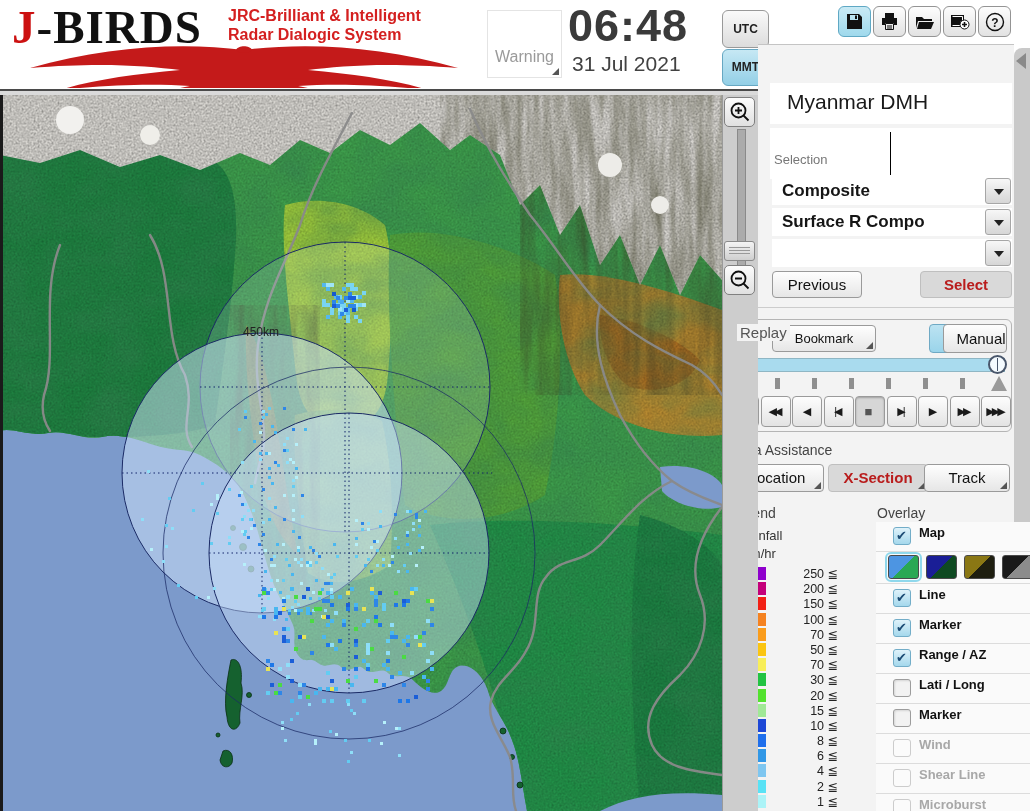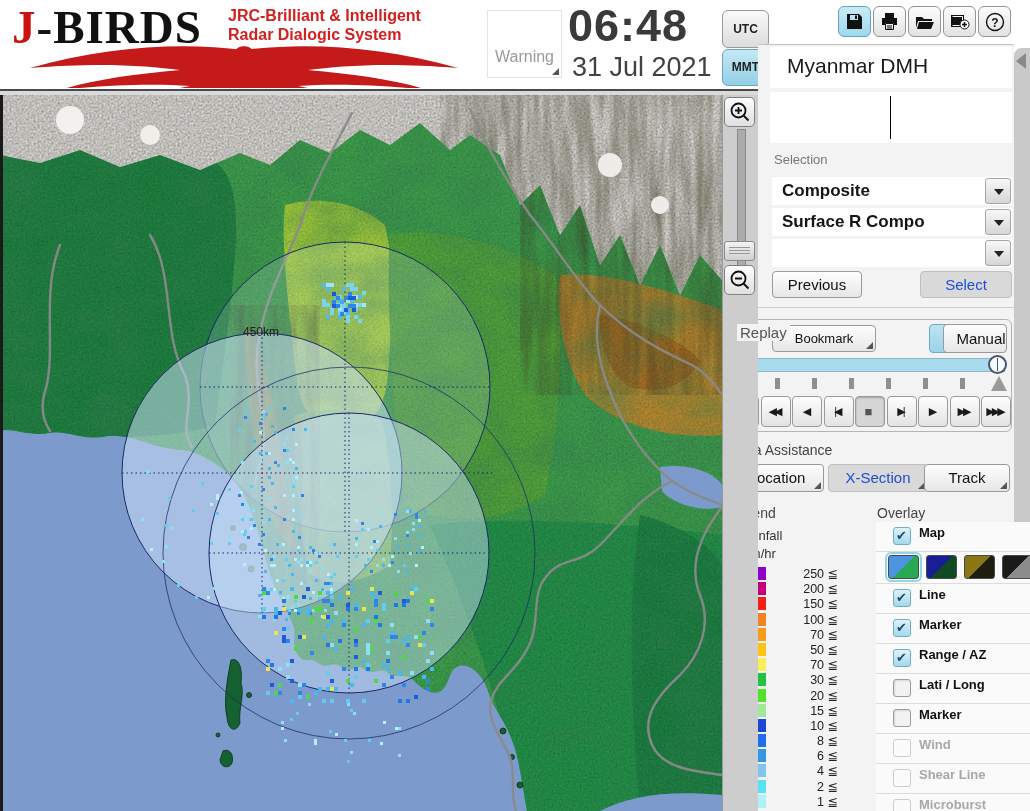--- a/index.html
+++ b/index.html
@@ -14,48 +14,48 @@
   #logo-title{left:12px;top:0px;font-family:"Liberation Serif",serif;font-weight:bold;
       font-size:47px;letter-spacing:1px;color:#111;}
   #logo-title .jred{color:#CC1111;}
   .logo-sub{left:228px;color:#D42020;font-weight:bold;font-size:16px;letter-spacing:0px;}
   #logo-sub1{top:7px;} #logo-sub2{top:26px;}
   #warning-btn{left:487px;top:10px;width:73px;height:66px;background:#FFF;border:1px solid #E4E4E4;
       color:#9A9A9A;font-size:16px;text-align:center;line-height:92px;}
   .grip::after{content:"";position:absolute;right:2px;bottom:2px;width:0;height:0;
       border-left:7px solid transparent;border-bottom:7px solid #555;}
   #clock-time{left:568px;top:0px;font-size:45px;font-weight:600;color:#3A3A3A;letter-spacing:1px;}
-  #clock-date{left:572px;top:52px;font-size:27px;color:#424242;}
+  #clock-date{left:572px;top:52px;font-size:21px;color:#424242;}
   .tzbtn{left:722px;width:47px;text-align:center;font-size:12px;font-weight:bold;color:#222;
       border:1px solid #999;border-radius:6px;box-sizing:border-box;}
   #tz-utc{top:10px;height:38px;line-height:36px;background:linear-gradient(#FAFAFA,#DCDCDC);}
   #tz-mmt{top:49px;height:37px;line-height:35px;background:linear-gradient(#C6E8F4,#93CFE6);border-color:#66A7C2;}
   .toolbtn{top:6px;width:33px;height:31px;border:1px solid #949494;border-radius:6px;
       background:linear-gradient(#FDFDFD,#E2E2E2);display:flex;align-items:center;justify-content:center;box-sizing:border-box;}
   .toolbtn.sel{background:linear-gradient(#C9EAF5,#9FD9EC);border-color:#5FA8C4;}
   #collapse-arrow{left:1016px;top:53px;width:0;height:0;border-top:8px solid transparent;
       border-bottom:8px solid transparent;border-right:10px solid #8A8A8A;}
   
   #panel{left:758px;top:45px;width:256px;height:766px;background:#F3F3F3;}
   #side-strip{left:1014px;top:48px;width:16px;height:763px;background:#C9C9C9;border-top-left-radius:8px;}
-  .whitebox{background:#FFF;}
+  .whitebox{background:#FFF;margin-top:36px;}
   #station-box{left:770px;top:47px;width:242px;height:41px;}
   #station-box span{position:absolute;left:17px;top:7px;font-size:21px;color:#1A1A1A;}
   #list-box{left:770px;top:92px;width:242px;height:51px;}
   #list-cursor{position:absolute;left:120px;top:4px;width:1px;height:43px;background:#000;}
   #selection-label{left:774px;top:152px;font-size:13px;color:#777;}
   .ddrow{left:772px;width:240px;height:28px;background:#FFF;}
   .ddrow .ddtext{position:absolute;left:10px;top:0;line-height:28px;font-size:17px;font-weight:bold;color:#151515;}
   .ddbtn{position:absolute;right:1px;top:1px;width:26px;height:26px;background:linear-gradient(#F7F7F7,#D6D6D6);
       border:1px solid #A6A6A6;border-radius:3px;box-sizing:border-box;}
   .ddbtn::after{content:"";position:absolute;left:8px;top:10px;border-left:5px solid transparent;
       border-right:5px solid transparent;border-top:6px solid #222;}
   .pbtn{height:27px;border:1px solid #9A9A9A;border-radius:4px;background:linear-gradient(#FEFEFE,#E6E6E6);
       font-size:15px;color:#111;text-align:center;line-height:25px;box-sizing:border-box;}
-  .pbtn.disabled{background:#D9D9D9;color:#1d4ed8;border-color:#BFBFBF;}
+  .pbtn.disabled{background:#D9D9D9;color:#b91c1c;border-color:#BFBFBF;font-weight:bold;}
   .pbtn.selblue{background:linear-gradient(#BCE3F2,#9AD4EA);border-color:#6FA9C4;}
   #prev-btn{left:772px;top:271px;width:90px;}
   #select-btn{left:920px;top:271px;width:92px;}
   #panel-hr{left:758px;top:307px;width:256px;height:1px;background:#CCC;}
   #replay-box{left:732px;top:319px;width:280px;height:113px;border:1px solid #B5B5B5;border-radius:6px;box-sizing:border-box;}
   #replay-label{left:737px;top:324px;font-size:15px;color:#555;background:#F3F3F3;padding:0 3px;z-index:2;}
   #bookmark-btn{left:772px;top:325px;width:104px;font-size:13px;position:absolute;}
   #auto-btn{left:881px;top:324px;width:62px;position:absolute;}
   #manual-btn{left:943px;top:324px;width:64px;position:absolute;}
   #slider-track{left:740px;top:358px;width:265px;height:14px;background:#A9DBEE;border:1px solid #8FB6C4;box-sizing:border-box;}

